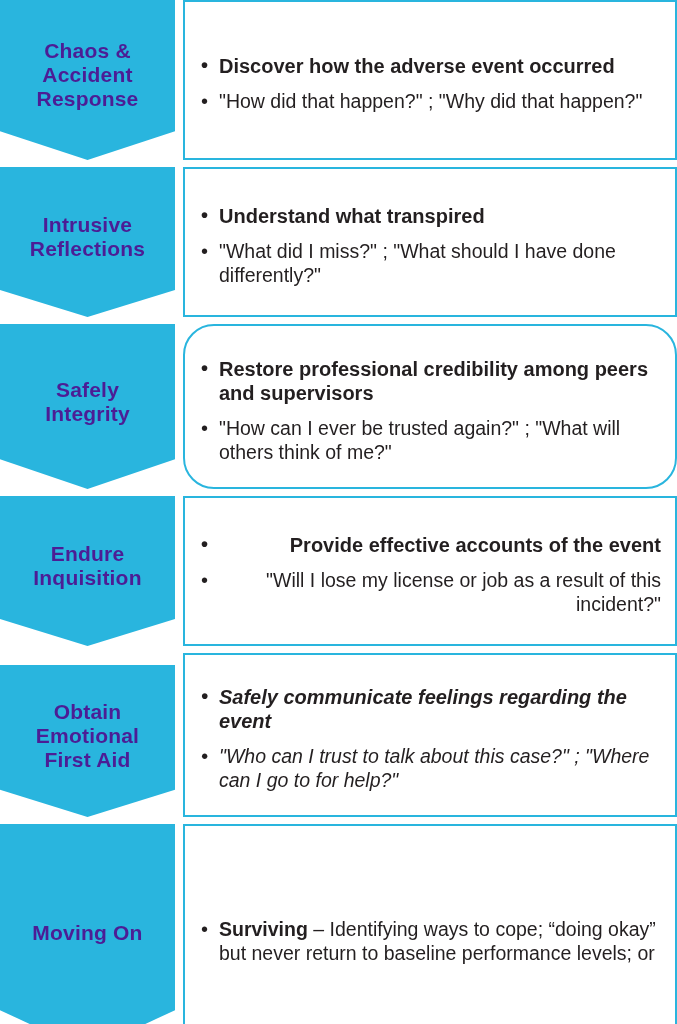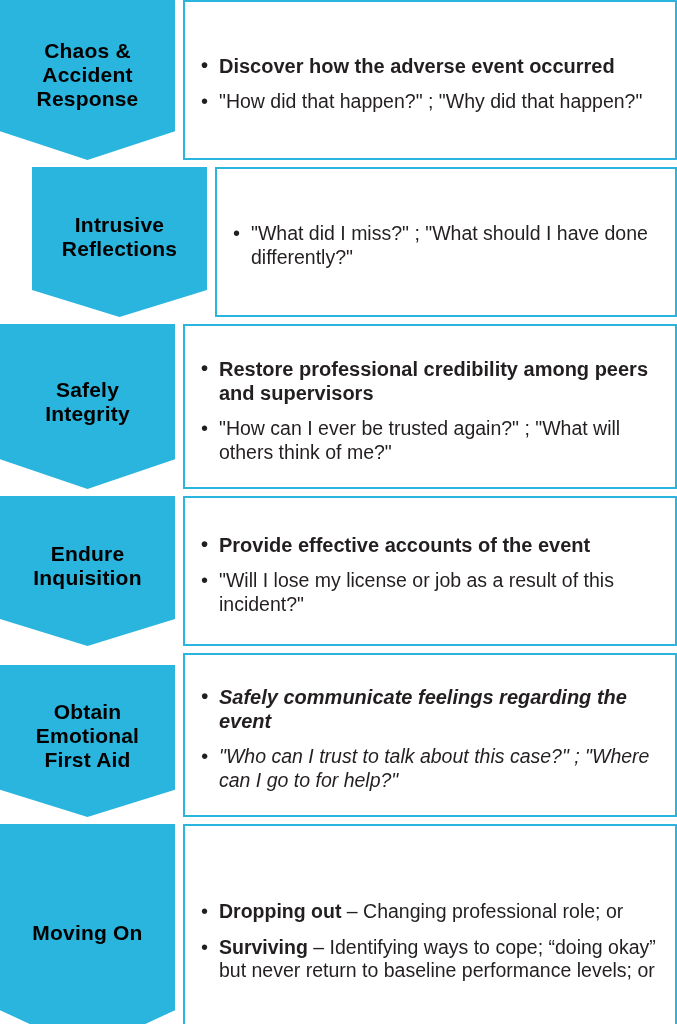--- a/index.html
+++ b/index.html
@@ -24,21 +24,21 @@
     align-items: stretch;
     width: 677px;
     box-sizing: border-box;
     margin-bottom: 7px;
   }
   .chevron {
     position: relative;
     width: 175px;
     flex: 0 0 175px;
     background: #29b5de;
-    color: #000000;
+    color: #4c1d95;
     display: flex;
     align-items: center;
     justify-content: center;
     text-align: center;
     box-sizing: border-box;
     padding: 6px 14px 16px 14px;
     -webkit-clip-path: polygon(0 0, 100% 0, 100% 82%, 50% 100%, 0 82%);
     clip-path: polygon(0 0, 100% 0, 100% 82%, 50% 100%, 0 82%);
   }
   .chevron-label {
@@ -115,45 +115,46 @@
         <div class="chevron-label">Chaos &amp; Accident Response</div>
       </div>
       <div class="panel" style="border-color: rgb(41, 181, 222);">
         <ul class="bullets">
           <li class="primary">Discover how the adverse event occurred</li>
           <li class="quote">"How did that happen?" ; "Why did that happen?"</li>
         </ul>
       </div>
     </div>
     <div class="stage-row row-1">
-      <div class="chevron" style="background: rgb(41, 181, 222); margin-left: 32px;">
+      <div class="chevron" style="background: rgb(41, 181, 222);">
         <div class="chevron-label">Intrusive Reflections</div>
       </div>
       <div class="panel" style="border-color: rgb(41, 181, 222);">
         <ul class="bullets">
+          <li class="primary">Understand what transpired</li>
           <li class="quote">"What did I miss?" ; "What should I have done differently?"</li>
         </ul>
       </div>
     </div>
     <div class="stage-row row-2">
       <div class="chevron" style="background: rgb(41, 181, 222);">
         <div class="chevron-label">Safely Integrity</div>
       </div>
-      <div class="panel" style="border-color: rgb(41, 181, 222);">
+      <div class="panel" style="border-color: rgb(41, 181, 222); border-radius: 31px;">
         <ul class="bullets">
           <li class="primary">Restore professional credibility among peers and supervisors</li>
           <li class="quote">"How can I ever be trusted again?" ; "What will others think of me?"</li>
         </ul>
       </div>
     </div>
     <div class="stage-row row-3">
       <div class="chevron" style="background: rgb(41, 181, 222);">
         <div class="chevron-label">Endure Inquisition</div>
       </div>
-      <div class="panel" style="border-color: rgb(41, 181, 222);">
+      <div class="panel" style="border-color: rgb(41, 181, 222); text-align: right;">
         <ul class="bullets">
           <li class="primary">Provide effective accounts of the event</li>
           <li class="quote">"Will I lose my license or job as a result of this incident?"</li>
         </ul>
       </div>
     </div>
     <div class="stage-row row-4">
       <div class="chevron" style="background: rgb(41, 181, 222);">
         <div class="chevron-label">Obtain Emotional First Aid</div>
       </div>
@@ -163,18 +164,17 @@
           <li class="quote">"Who can I trust to talk about this case?" ; "Where can I go to for help?"</li>
         </ul>
       </div>
     </div>
     <div class="stage-row row-5">
       <div class="chevron" style="background: rgb(41, 181, 222);">
         <div class="chevron-label">Moving On</div>
       </div>
       <div class="panel" style="border-color: rgb(41, 181, 222);">
         <ul class="bullets">
-          <li class="mixed"><span class="lead">Dropping out</span><span> – Changing professional role; or</span></li>
           <li class="mixed"><span class="lead">Surviving</span><span> – Identifying ways to cope; “doing okay” but never return to baseline performance levels; or</span></li>
         </ul>
       </div>
     </div>
   </div>
 
 </body></html>

